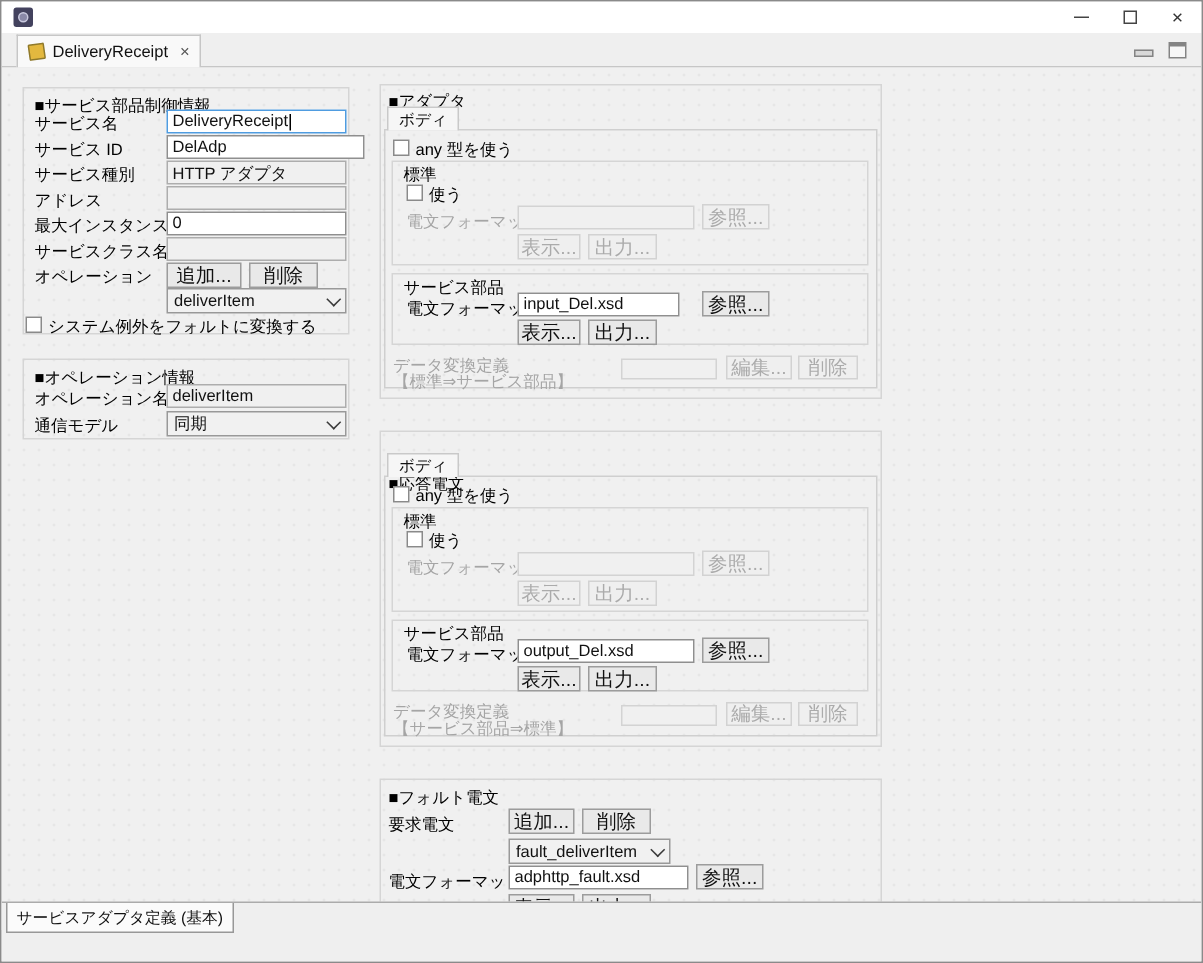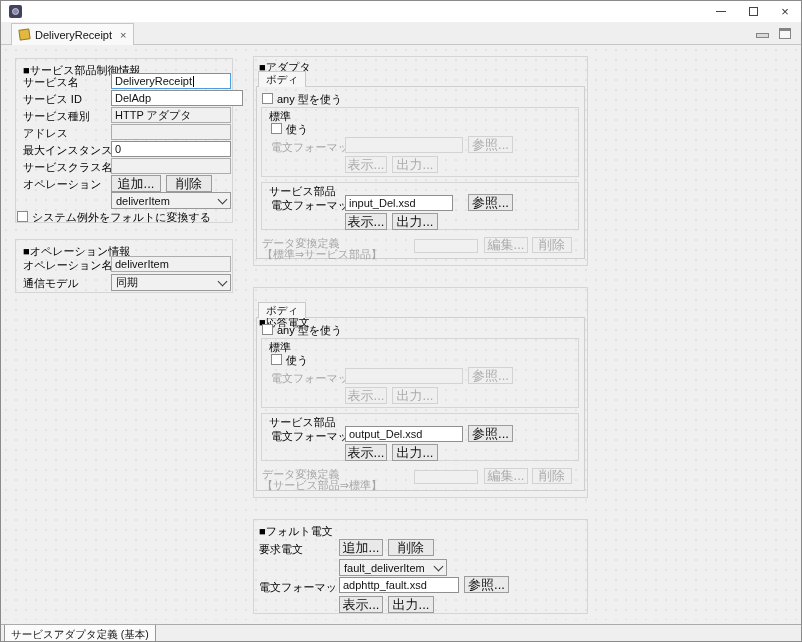--- a/index.html
+++ b/index.html
@@ -40,21 +40,21 @@
     display:flex;align-items:center;justify-content:center;font-size:13px;color:#111;padding:0;}
   .btn.dis{border-color:#d2d2d2;background:#efefef;color:#ababab;}
   .combo{position:absolute;height:17px;box-sizing:border-box;border:1px solid #999;background:#f1f1f1;
     display:flex;align-items:center;padding:0 4px;white-space:nowrap;}
   .combo .chev{margin-left:auto;width:6px;height:6px;border-right:1.3px solid #3a3a3a;border-bottom:1.3px solid #3a3a3a;
     transform:rotate(45deg);margin-top:-3px;}
   .cb{position:absolute;width:11px;height:11px;box-sizing:border-box;border:1px solid #8a8a8a;background:#fff;}
   .minitab{position:absolute;height:16px;box-sizing:border-box;background:#f6f6f6;border:1px solid #c9c9c9;border-bottom:none;
     display:flex;align-items:center;padding:0 7px;font-size:10.5px;z-index:2;}
   
-  .bottomstrip{position:absolute;left:0;bottom:0;width:100%;height:17px;background:#efefef;border-top:1px solid #ababab;box-sizing:border-box;}
+  .bottomstrip{position:absolute;left:0;bottom:0;width:100%;height:40px;background:#efefef;border-top:1px solid #ababab;box-sizing:border-box;}
   .btab{position:absolute;box-sizing:border-box;display:flex;align-items:center;justify-content:center;
     white-space:nowrap;font-size:10.5px;padding:0 6px;}
   .btab.active{left:3px;top:0;height:20px;background:#fbfbfb;border:1px solid #989898;border-top:none;z-index:2;}
   .btab.inactive{top:1px;height:17px;background:#ededed;border:1px solid #b3b3b3;border-top:none;}
 </style>
 </head>
 <body>
 
 <div class="window">
 

